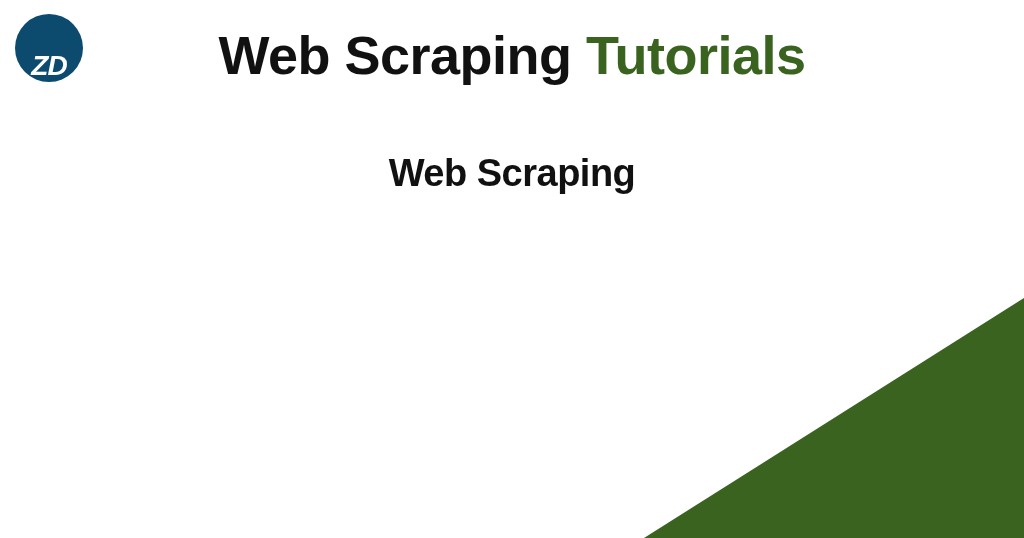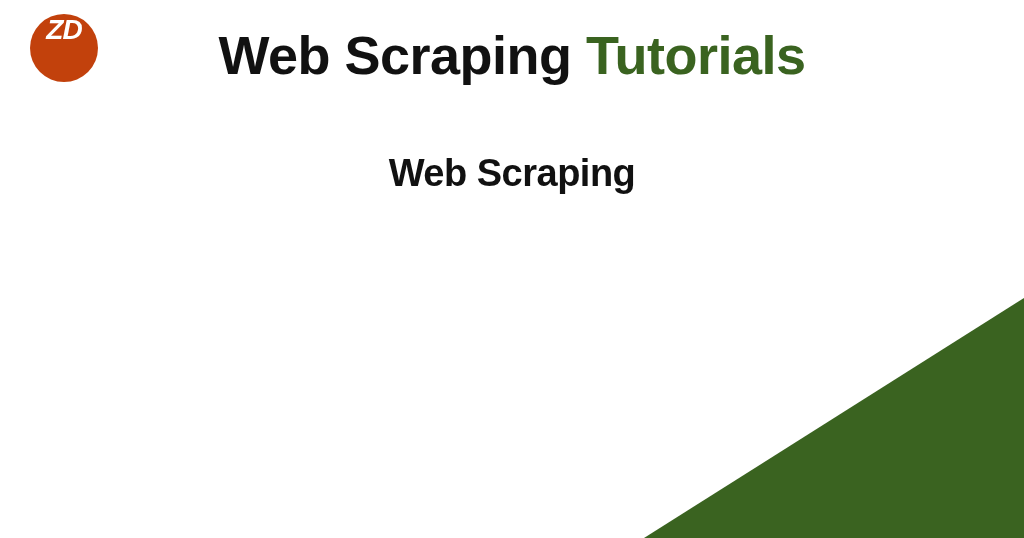--- a/index.html
+++ b/index.html
@@ -11,27 +11,27 @@
       width: 1024px;
       height: 538px;
       background: #ffffff;
       position: relative;
       overflow: hidden;
       font-family: 'Arial Black', 'Helvetica Neue', Arial, sans-serif;
     }
     .logo {
       position: absolute;
       top: 14px;
-      left: 30px;
+      left: 15px;
       width: 68px;
       height: 68px;
-      background: #c2410c;
+      background: #0c4a6e;
       border-radius: 50%;
       display: flex;
-      align-items: flex-start;
+      align-items: flex-end;
       justify-content: center;
       color: #ffffff;
       font-weight: 900;
       font-size: 28px;
       letter-spacing: -1px;
       font-style: italic;
     }
     .header-title {
       position: absolute;
       top: 24px;

